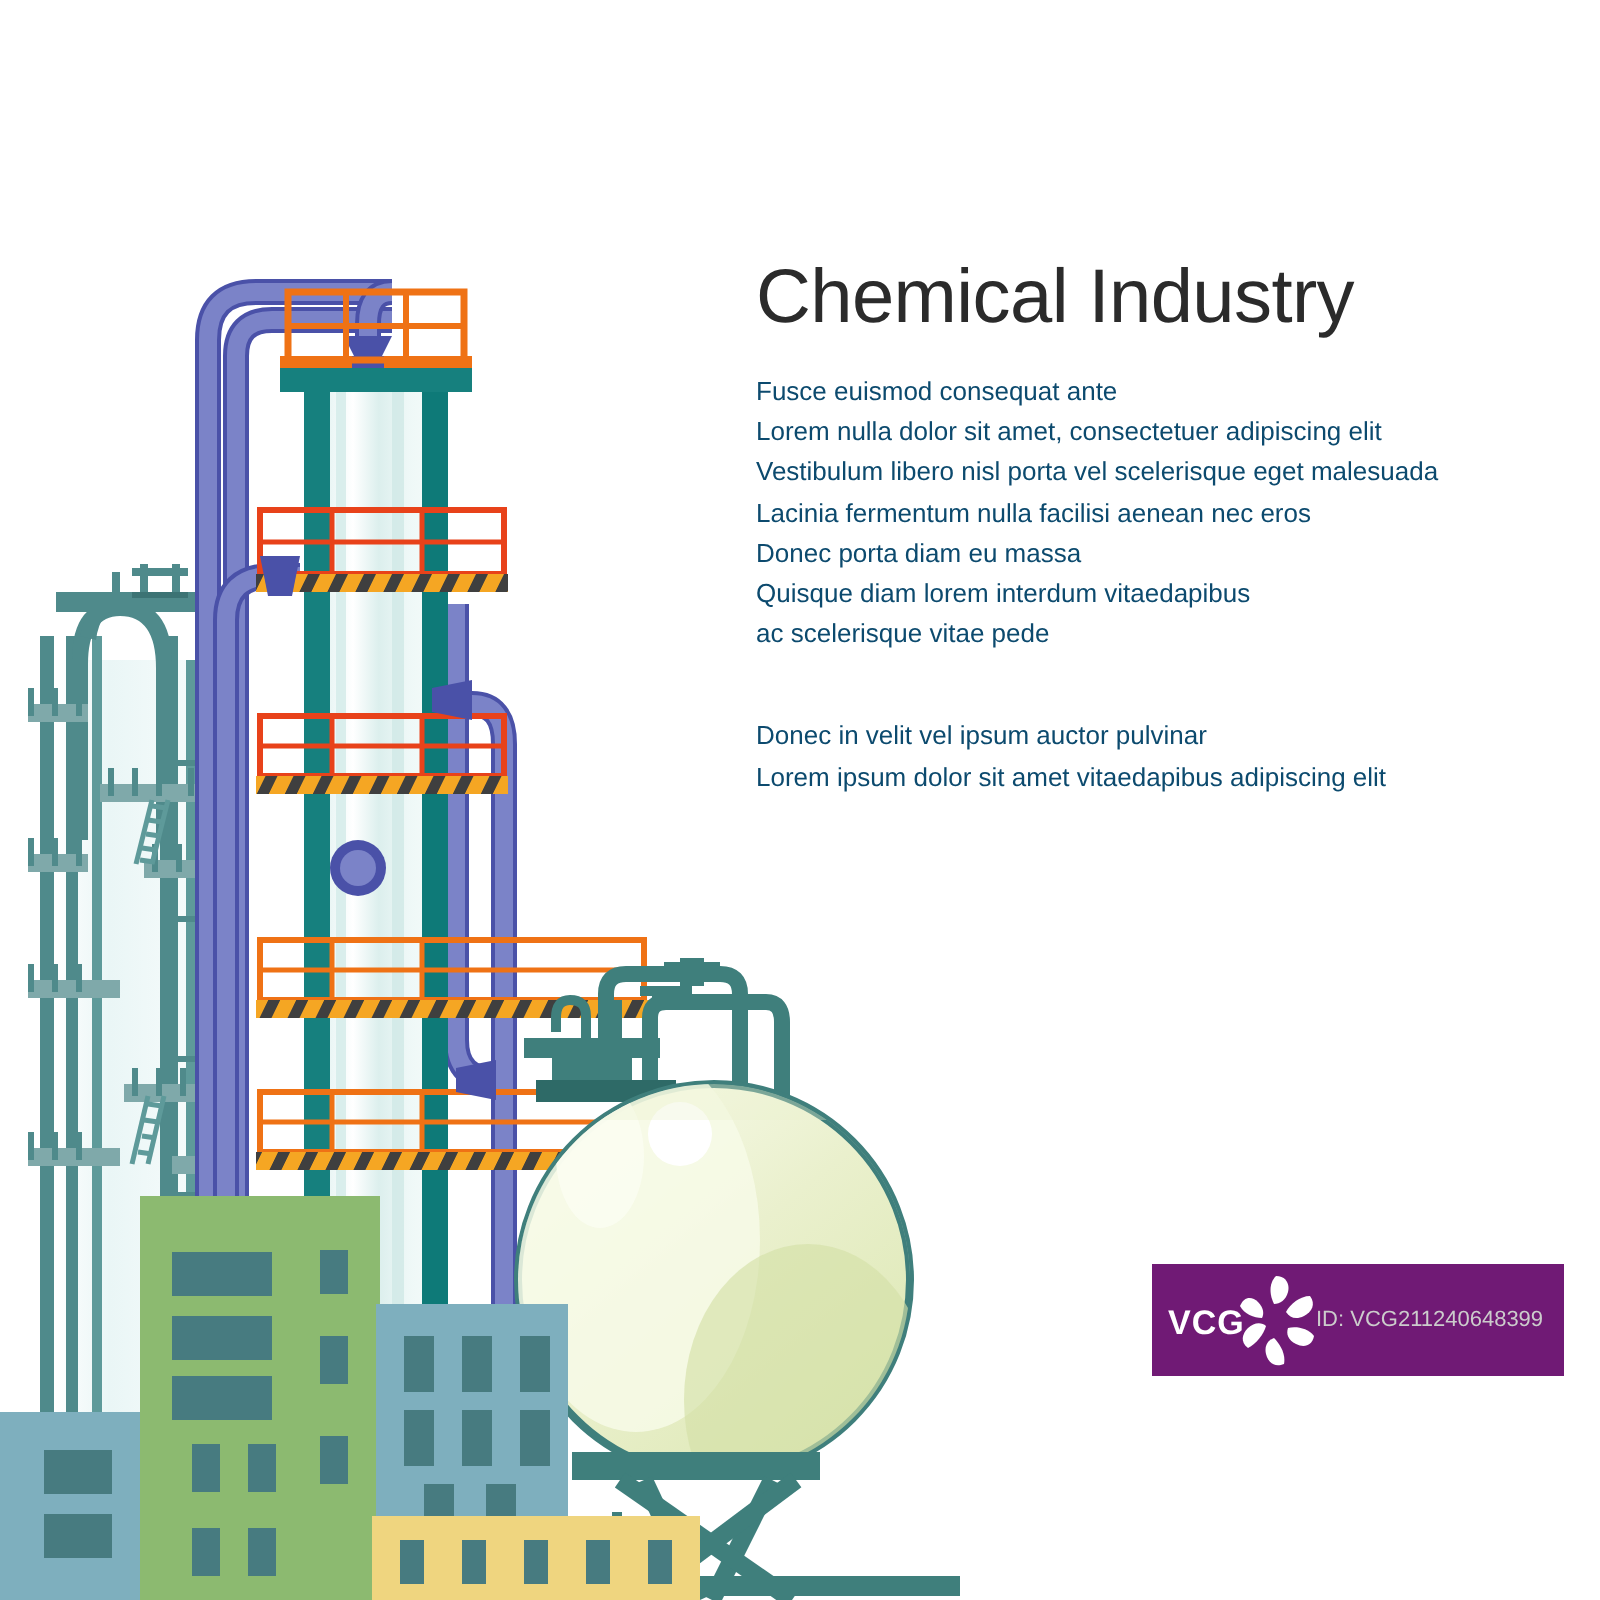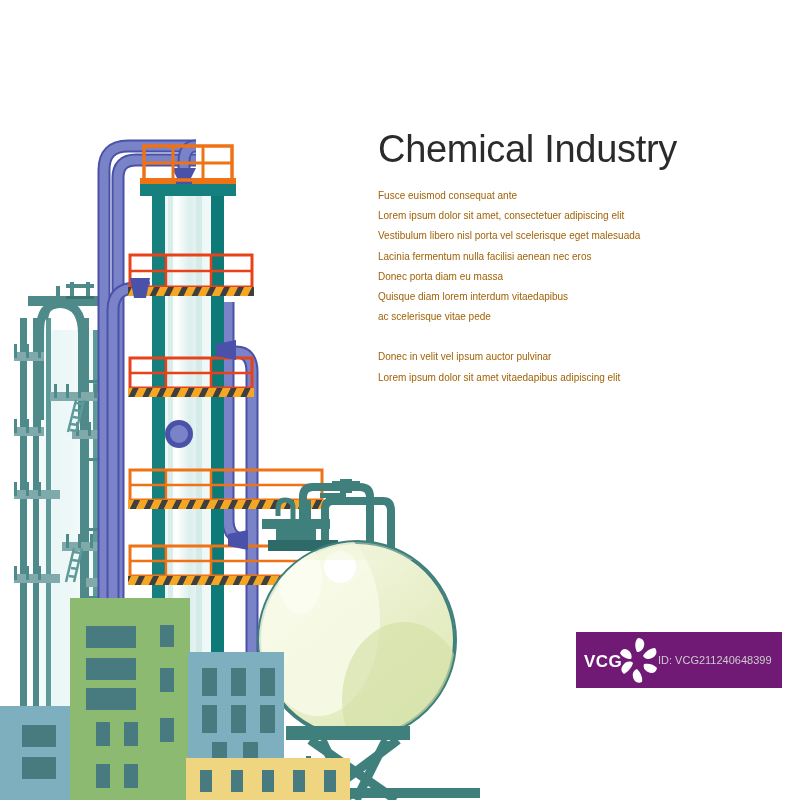--- a/index.html
+++ b/index.html
@@ -33,27 +33,27 @@
     font-size: 38px;
     font-weight: 400;
     color: #2b2b2b;
     letter-spacing: -0.3px;
     line-height: 46px;
     margin: 0 0 14px 0;
     white-space: nowrap;
   }
   .para {
     font-family: "Liberation Sans", sans-serif;
-    font-size: 10px;
-    color: #a16207;
+    font-size: 13px;
+    color: #0c4a6e;
     line-height: 20.2px;
     margin: 0;
   }
   .para .ln { display: block; white-space: nowrap; }
-  #para-2 { margin-top: 20px; }
+  #para-2 { margin-top: 31px; }
 
   #watermark {
     position: absolute;
     left: 576px;
     top: 632px;
     width: 206px;
     height: 56px;
     background: #701a75;
     display: flex;
     align-items: center;
@@ -384,21 +384,21 @@
         </g>
       </g>
     </g>
   </svg>
 
   <div id="text-block">
     <h1 id="title">Chemical Industry</h1>
 
     <p class="para" id="para-1">
       <span class="ln">Fusce euismod consequat ante</span>
-      <span class="ln">Lorem ipsum dolor sit amet, consectetuer adipiscing elit</span>
+      <span class="ln">Lorem nulla dolor sit amet, consectetuer adipiscing elit</span>
       <span class="ln">Vestibulum libero nisl porta vel scelerisque eget malesuada</span>
       <span class="ln">Lacinia fermentum nulla facilisi aenean nec eros</span>
       <span class="ln">Donec porta diam eu massa</span>
       <span class="ln">Quisque diam lorem interdum vitaedapibus</span>
       <span class="ln">ac scelerisque vitae pede</span>
     </p>
 
     <p class="para" id="para-2">
       <span class="ln">Donec in velit vel ipsum auctor pulvinar</span>
       <span class="ln">Lorem ipsum dolor sit amet vitaedapibus adipiscing elit</span>

